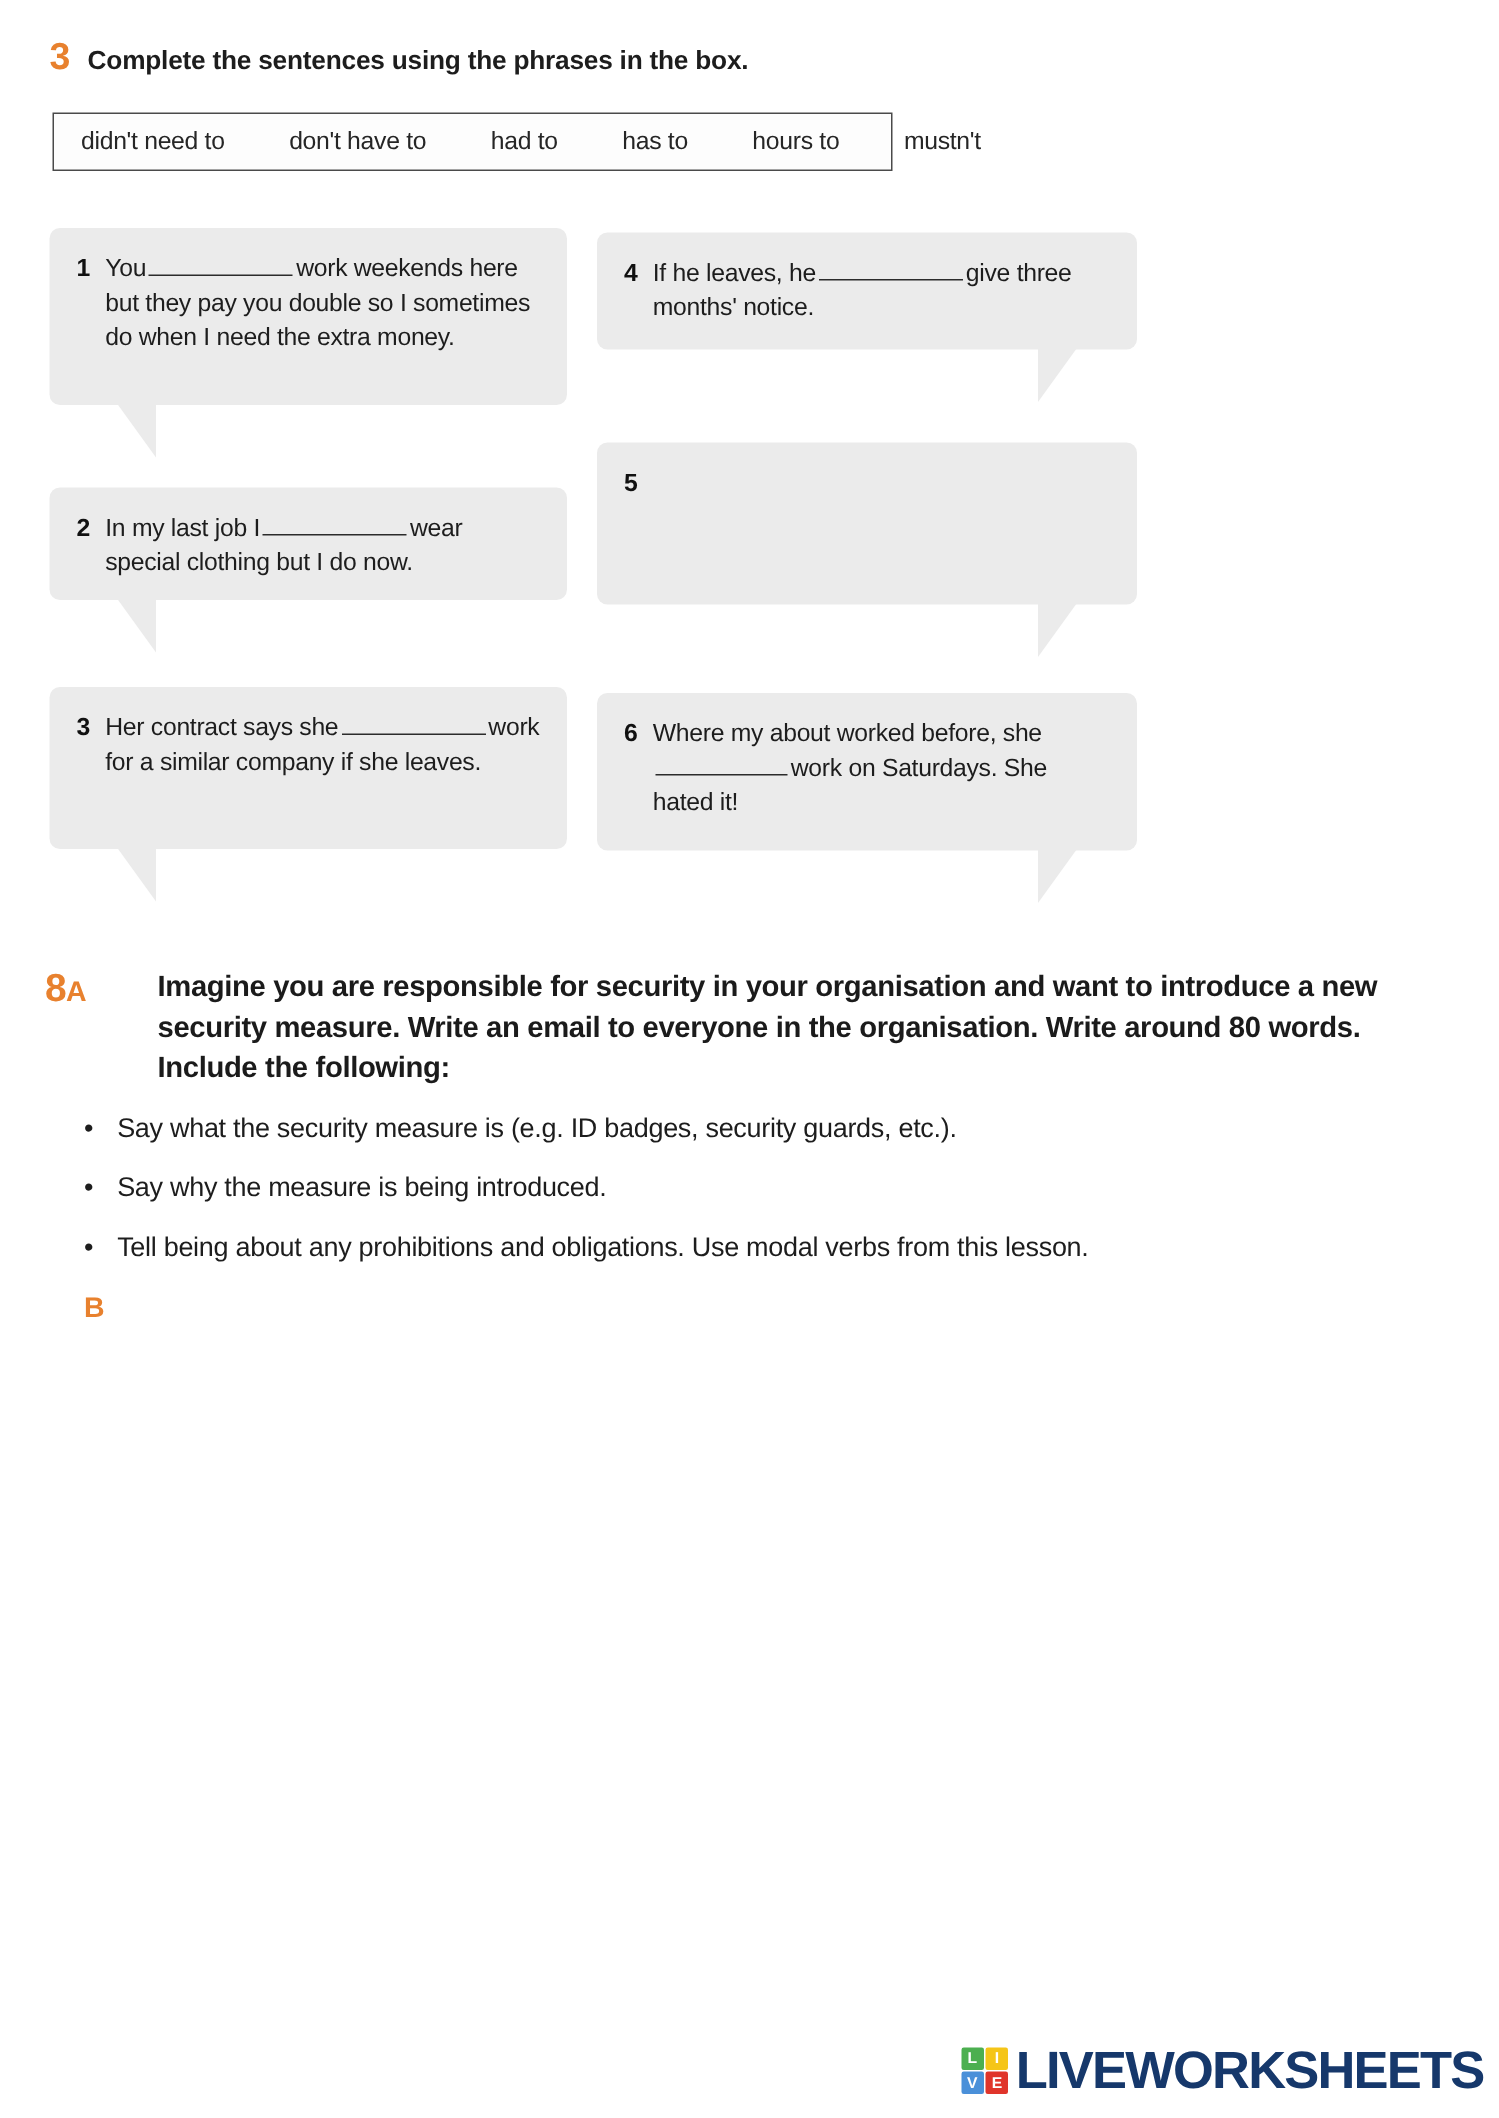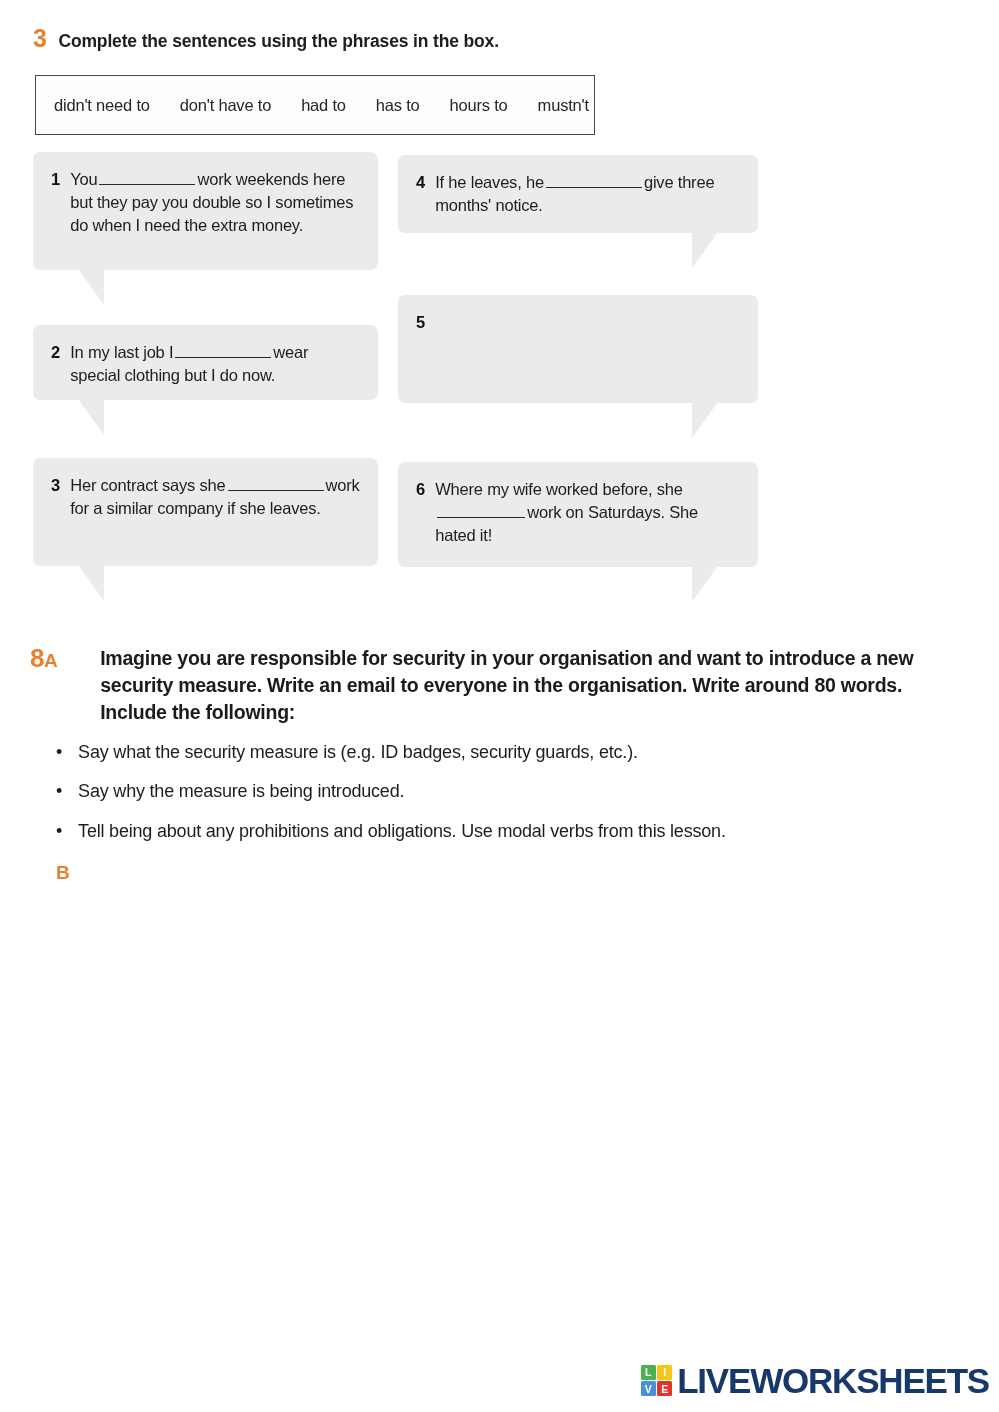--- a/index.html
+++ b/index.html
@@ -38,28 +38,28 @@
     color: #1d1d1d;
     letter-spacing: -0.15px;
   }
 
   
   .phrase-box {
     position: absolute;
     left: 35px;
     top: 75px;
     width: 560px;
-    height: 60px;
+    height: 39px;
     border: 1.4px solid #4a4a4a;
     background: #fdfdfd;
     display: flex;
     align-items: center;
     padding-left: 18px;
     box-sizing: border-box;
-    gap: 30px;
+    gap: 43px;
   }
   .phrase-item {
     font-size: 16.5px;
     color: #262626;
     white-space: nowrap;
     letter-spacing: -0.2px;
   }
 
   
   .bubble {
@@ -115,20 +115,21 @@
   .ex8 {
     position: absolute;
     left: 30px;
     top: 645px;
     width: 930px;
   }
   .ex8-head-row {
     display: flex;
     align-items: flex-start;
     gap: 23px;
+    justify-content: space-between;
   }
   .ex8-num {
     color: #E8812E;
     font-weight: bold;
     font-size: 26px;
     line-height: 1.04;
     letter-spacing: -0.5px;
     flex: 0 0 auto;
     white-space: nowrap;
   }
@@ -273,21 +274,21 @@
 <div class="bubble" style="left:398px; top:295px; width:360px; height:108px;">
   <div class="inner">
     <span class="bub-num">5</span>
   </div>
   <div class="tail tail-right" style="left:294px; top:107px;"></div>
 </div>
 
 <div class="bubble" style="left:398px; top:462px; width:360px; height:105px;">
   <div class="inner">
     <span class="bub-num">6</span>
-    <span class="bub-text"><span>Where my wife worked before, she</span><span class="blank sm"></span><span>work on Saturdays. She hated it!</span></span>
+    <span class="bub-text"><span>Where my about worked before, she</span><span class="blank sm"></span><span>work on Saturdays. She hated it!</span></span>
   </div>
   <div class="tail tail-right" style="left:294px; top:104px;"></div>
 </div>
 
 <div class="ex8">
   <div class="ex8-head-row">
     <span class="ex8-num"><span>8</span><span class="sub-a">A</span></span>
     <span class="ex8-instruction">Imagine you are responsible for security in your organisation and want to introduce a new security measure. Write an email to everyone in the organisation. Write around 80 words. Include the following:</span>
   </div>
 

